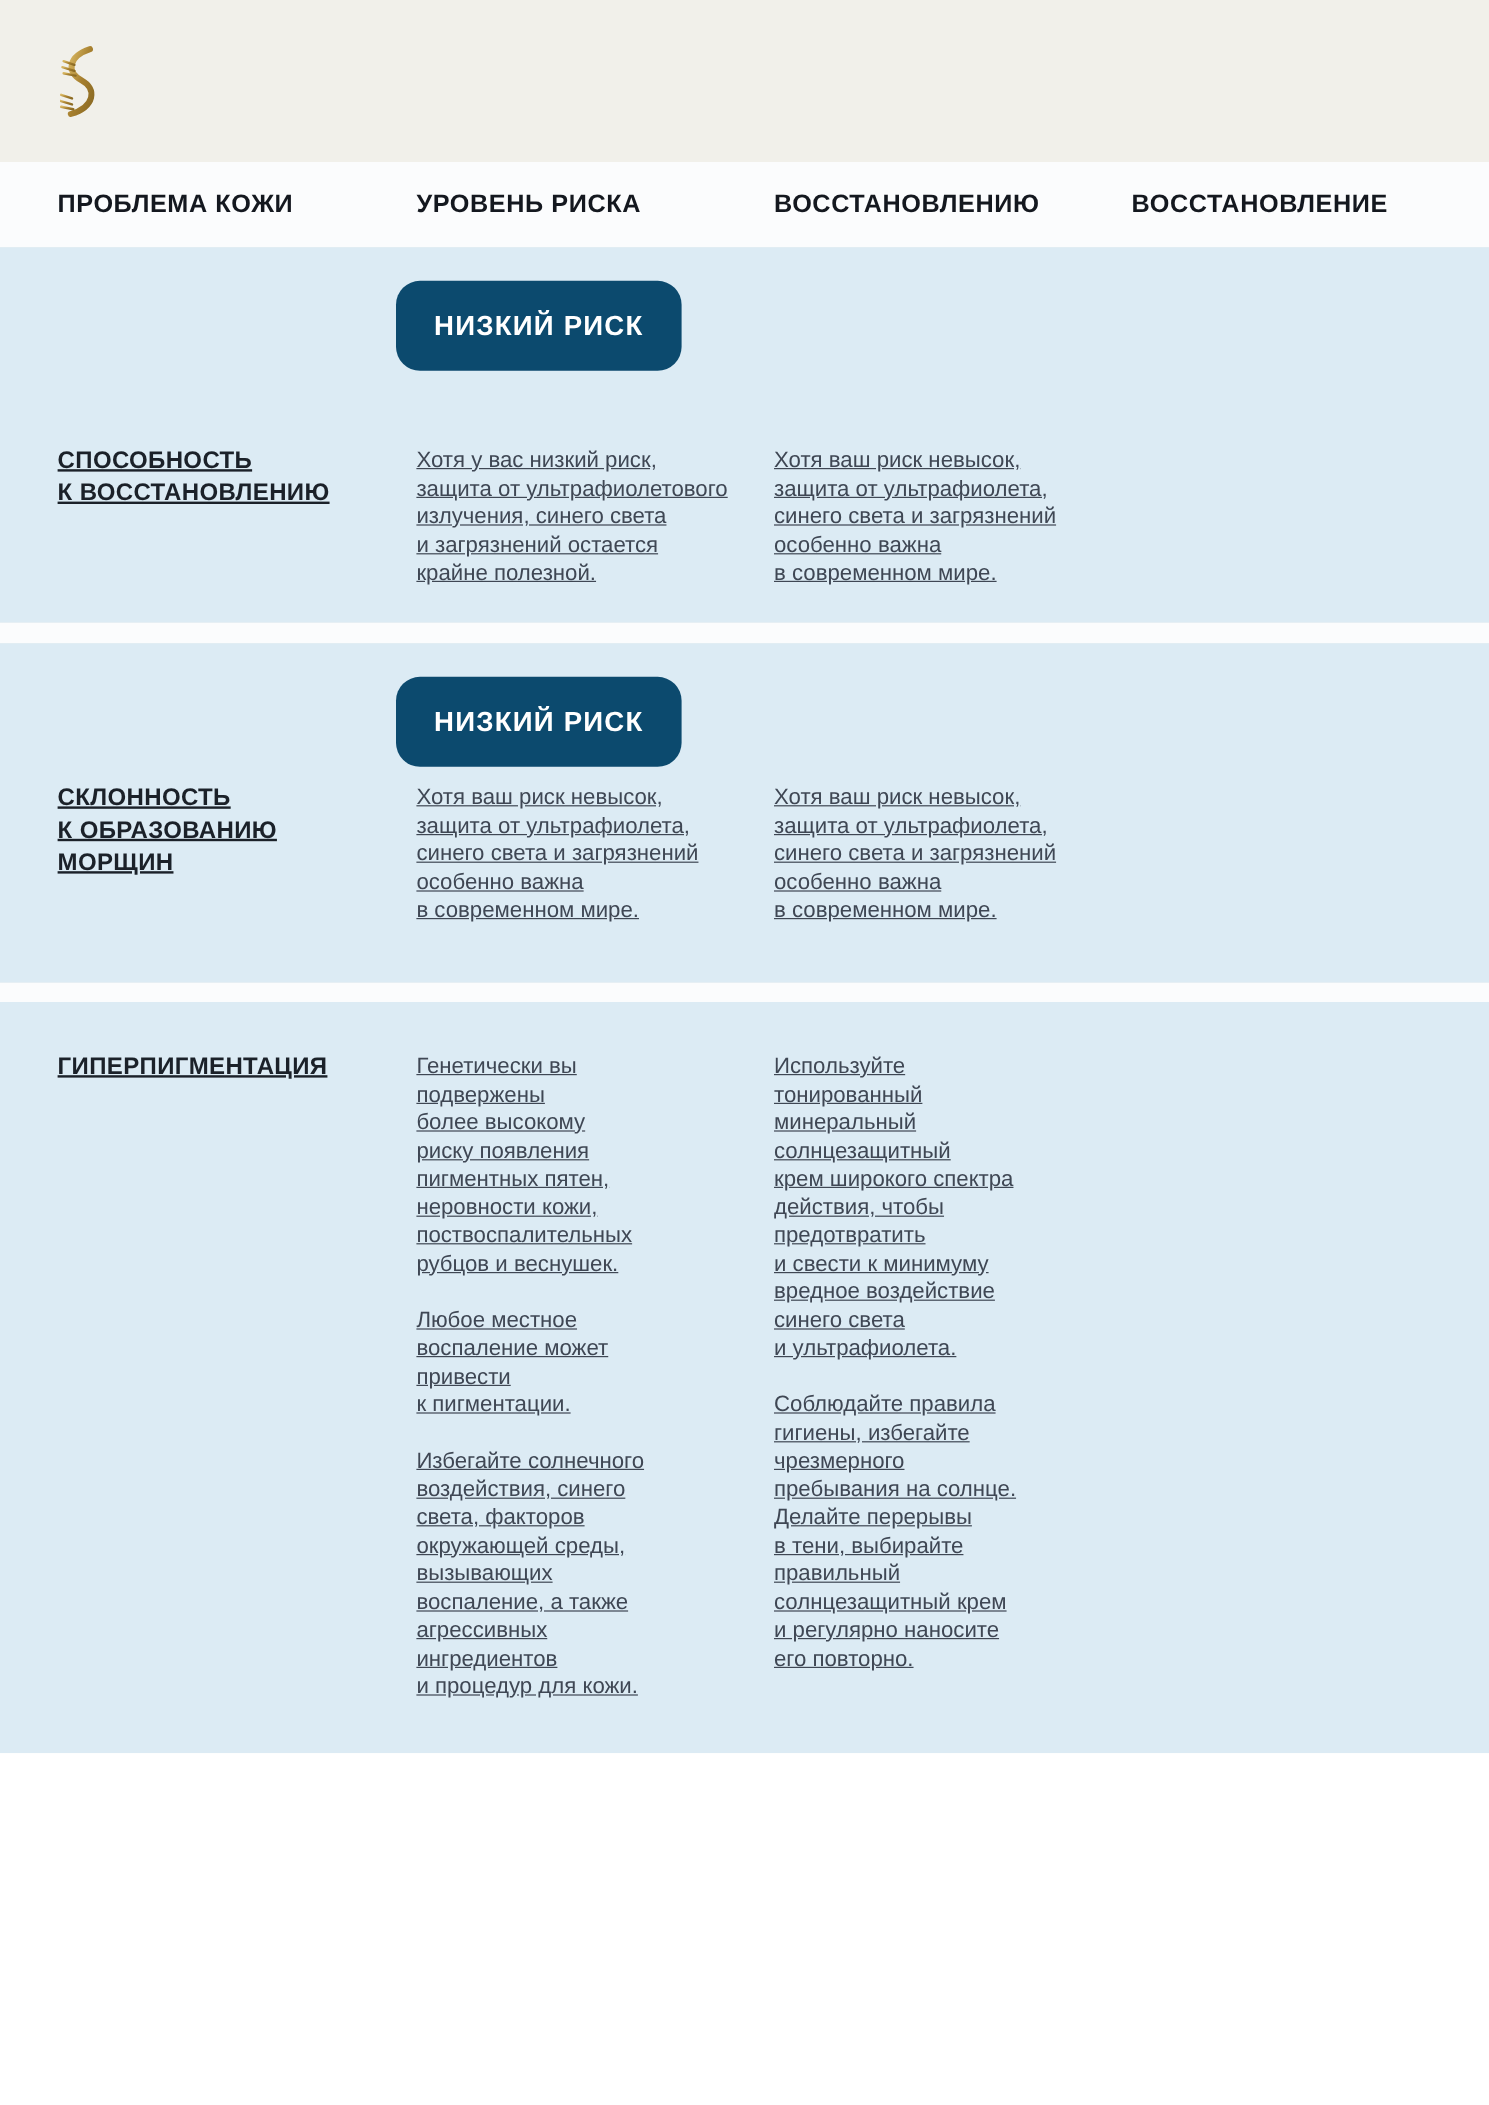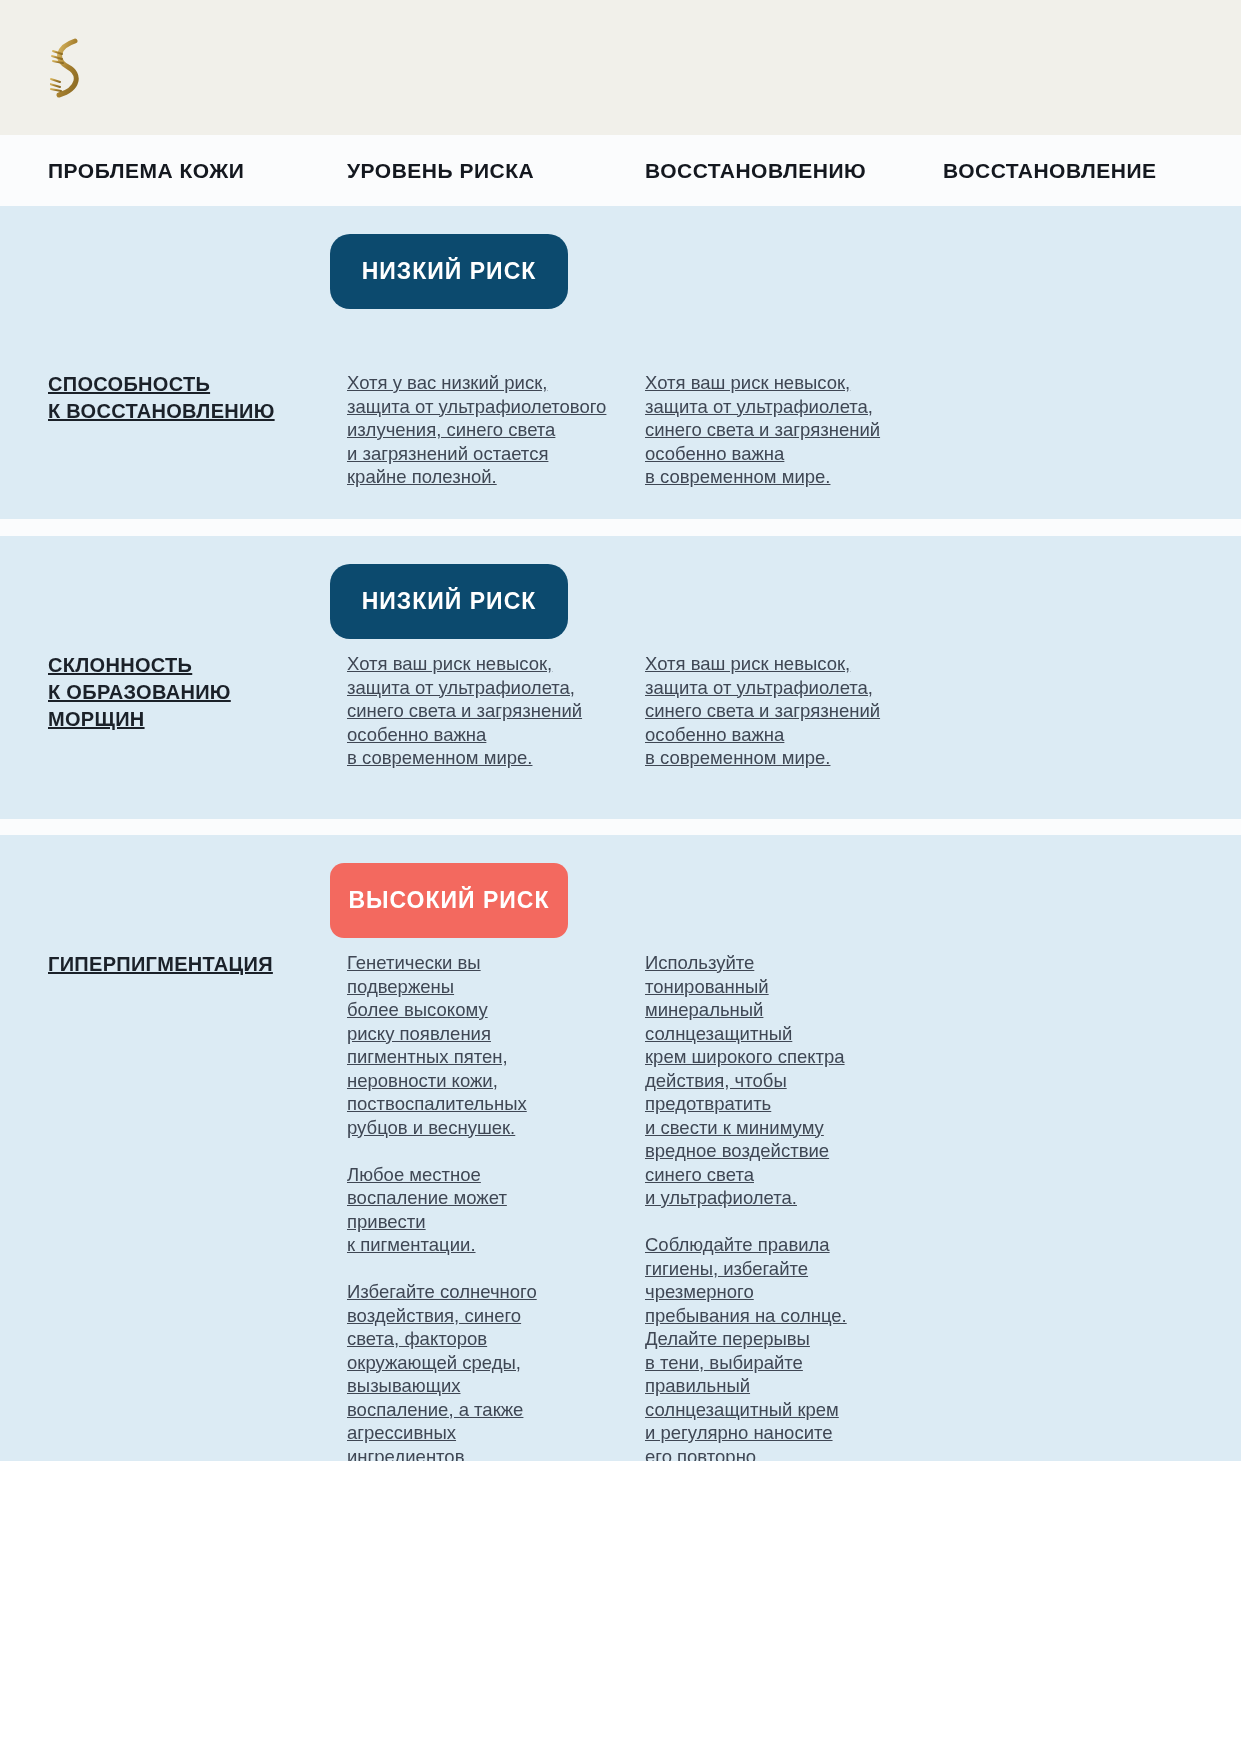--- a/index.html
+++ b/index.html
@@ -116,23 +116,20 @@
 синего света и загрязнений
 особенно важна
 в современном мире.</div>
       <div class="cell"></div>
     </div>
   </section>
 
   <div class="card-gap2"></div>
 
   <section class="card c3">
-    <div class="badge high">
-      <span>ВЫСОКИЙ РИСК</span>
-    </div>
     <div class="grid">
       <div class="cell title">ГИПЕРПИГМЕНТАЦИЯ</div>
       <div class="cell">Генетически вы
 подвержены
 более высокому
 риску появления
 пигментных пятен,
 неровности кожи,
 поствоспалительных
 рубцов и веснушек.

